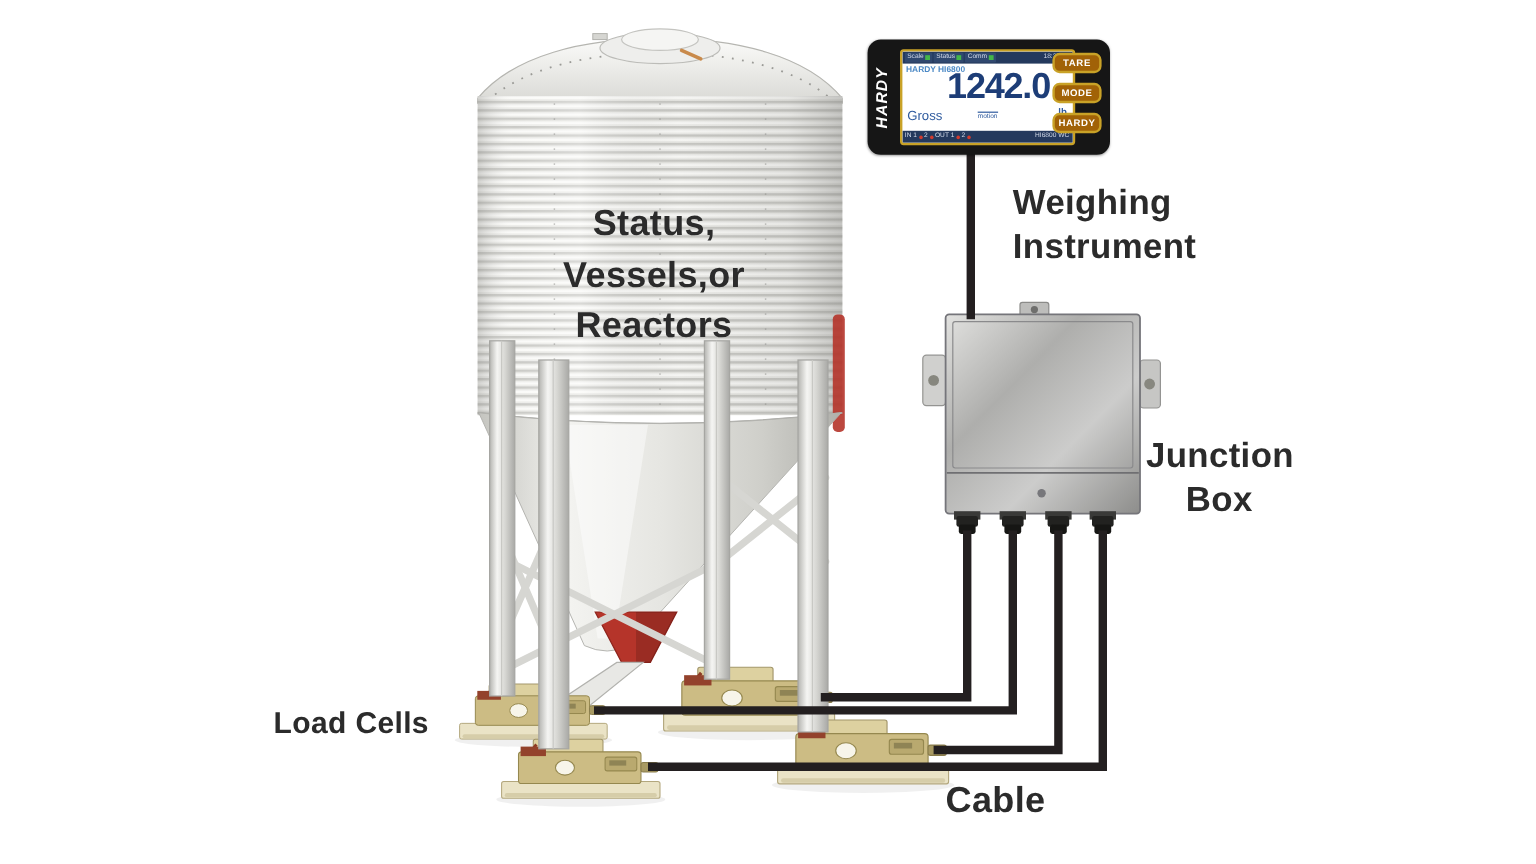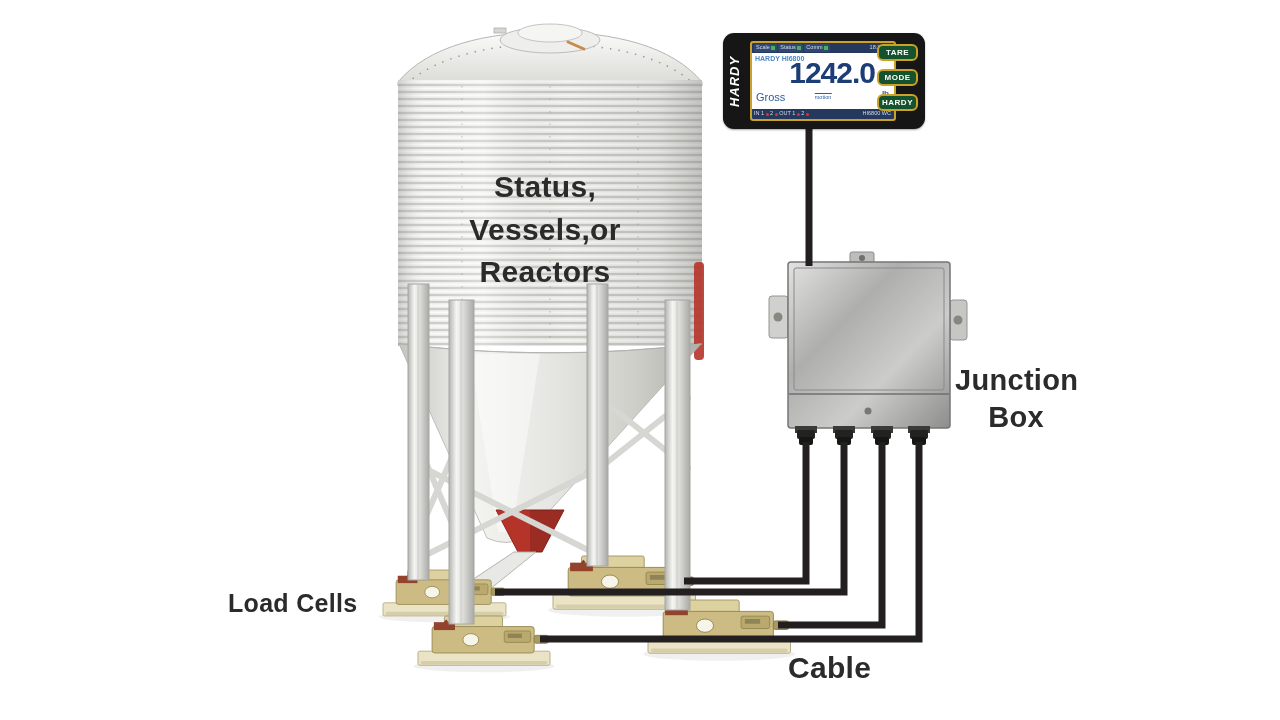--- a/index.html
+++ b/index.html
@@ -37,21 +37,21 @@
   .weight{position:absolute;right:19px;top:-6px;font-size:30px;font-weight:bold;
         color:var(--c-display_blue,#1d3d77);letter-spacing:-1px;}
   .unit{position:absolute;right:5px;bottom:11px;font-size:8px;font-weight:bold;color:#2e5a9e;}
   .gross{position:absolute;left:4px;bottom:6px;font-size:11px;color:#2e5a9e;text-align:right;}
   .motion{position:absolute;left:50%;transform:translateX(-50%);bottom:9px;
         font-size:5.5px;color:#2e5a9e;border-top:1px solid #2e5a9e;padding-top:.5px;}
   .bbar .rdot{width:3px;height:3px;border-radius:50%;
         background:var(--c-alert_red,#d03a2e);display:inline-block;margin:0 1.5px;}
   .bbar .model{margin-left:auto;padding-right:1px;}
   .btncol{position:absolute;right:7px;top:11px;display:flex;flex-direction:column;gap:8px;}
-  .panel-btn{width:41px;height:17px;background:#14532d;
+  .panel-btn{width:41px;height:17px;background:#a16207;
         border:2px solid var(--c-button_outline,#c9a227);border-radius:6px;color:#fff;
         font-size:8px;font-weight:bold;letter-spacing:.5px;display:flex;
         align-items:center;justify-content:center;box-sizing:border-box;}
 
   
   .cable{stroke:var(--c-cable,#231f20);stroke-width:7;fill:none;stroke-linejoin:miter;}
   .redfill{fill:var(--c-discharge_red,#b5342a);}
   .brace{stroke:#d6d6d2;stroke-width:6;stroke-linecap:round;}
 </style>
 </head>
@@ -263,18 +263,20 @@
     <div class="btncol">
       <div class="panel-btn">TARE</div>
       <div class="panel-btn">MODE</div>
       <div class="panel-btn">HARDY</div>
     </div>
   </div>
 
   <div class="diagram-label lbl-tank">Status,
 Vessels,or
 Reactors</div>
+  <div class="diagram-label lbl-weigh">Weighing
+Instrument</div>
   <div class="diagram-label lbl-junction">Junction
 Box</div>
   <div class="diagram-label lbl-loadcells">Load Cells</div>
   <div class="diagram-label lbl-cable">Cable</div>
 
 </div>
 
 </body></html>

